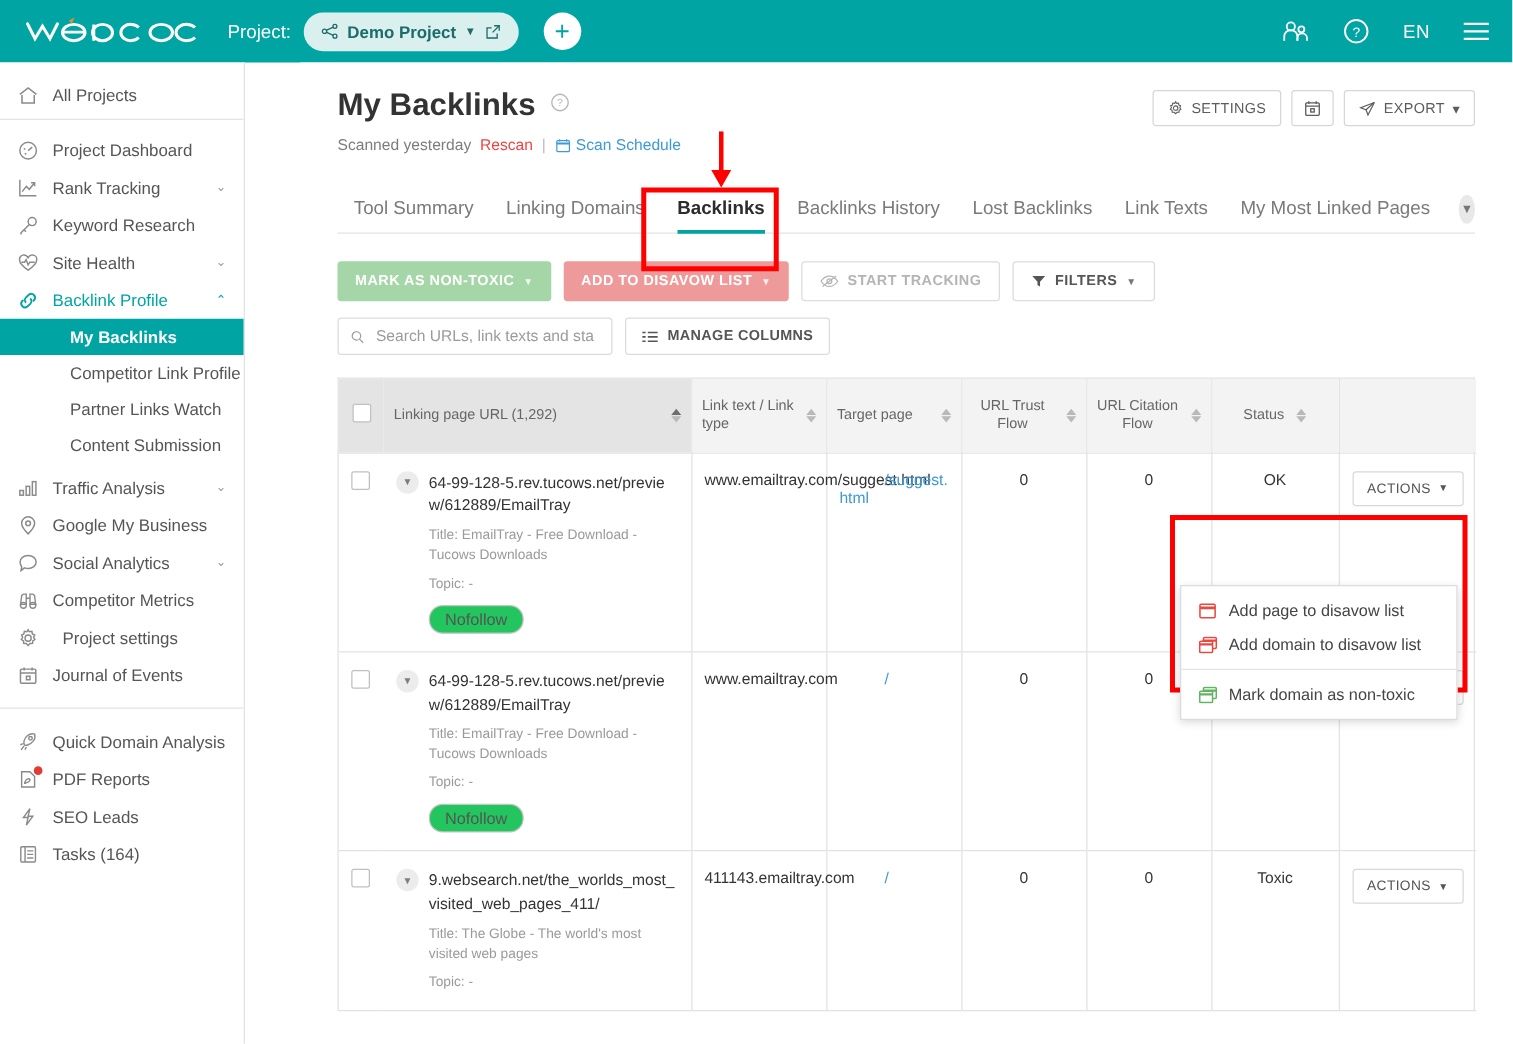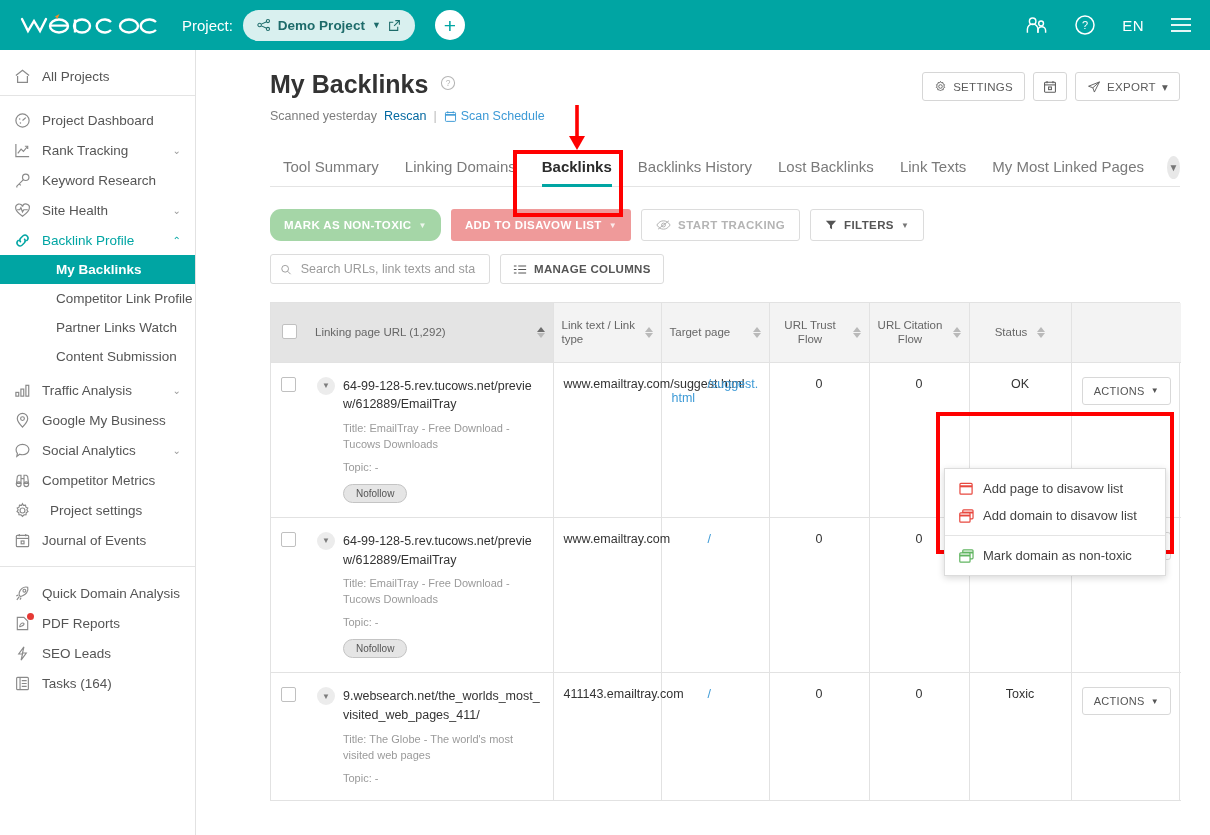--- a/index.html
+++ b/index.html
@@ -67,21 +67,21 @@
     position: absolute; top: 50px; left: 240px; width: 970px; height: 785px;
     background: #fff; overflow: hidden;
   }
   .page-head { padding: 20px 30px 0 30px; position: relative; }
   .page-title {
     font-size: 25px; font-weight: bold; color: #333; display: inline-block;
     vertical-align: middle;
   }
   .help-ic { display: inline-block; vertical-align: middle; margin-left: 7px; color: #b0b0b0; }
   .scan-line { margin-top: 10px; font-size: 12.5px; color: #7d7d7d; display: flex; align-items: center; gap: 7px;}
-  .scan-line a { color: #0369a1; text-decoration: none; cursor: pointer; }
+  .scan-line a { color: #ef4444; text-decoration: none; cursor: pointer; }
   .scan-line .pipe { color: #bbb; }
   .scan-sched { color:#3d9ad6; display:flex; align-items:center; gap:4px; cursor:pointer;}
 
   .head-btns { position: absolute; top: 22px; right: 30px; display: flex; gap: 8px; }
   .hbtn {
     border: 1px solid #d6d6d6; background: #fff; height: 29px; border-radius: 3px;
     display: flex; align-items: center; gap: 6px; padding: 0 11px; color: #5c5c5c;
     font-size: 11.5px; cursor: pointer; letter-spacing: .3px;
   }
   .hbtn.sq { padding: 0 9px; }
@@ -106,21 +106,21 @@
     font-size: 10px; margin-left: 10px; margin-bottom: 7px; cursor: pointer;
   }
 
   
   .toolbar { margin: 22px 30px 0 30px; display: flex; align-items: center; gap: 10px; }
   .tb {
     height: 32px; border-radius: 3px; display: flex; align-items: center;
     padding: 0 14px; font-size: 11.5px; font-weight: bold; letter-spacing: .4px;
     cursor: pointer; gap: 7px; color: #fff;
   }
-  .tb.green { background: #a5d6a7; border-radius: 11px; }
+  .tb.green { background: #a5d6a7; }
   .tb.red { background: #ef9a9a; }
   .tb.ghost { background: #fff; border: 1px solid #dcdcdc; color: #b4b4b4; }
   .tb.white { background: #fff; border: 1px solid #dcdcdc; color: #555; }
   .tb .ca { font-size: 8px; opacity: .8; }
 
   .toolbar2 { margin: 13px 30px 0 30px; display: flex; align-items: center; gap: 10px; }
   .search-box {
     width: 220px; height: 30px; border: 1px solid #dcdcdc; border-radius: 3px;
     display: flex; align-items: center; padding: 0 9px; gap: 7px; background:#fff;
   }
@@ -160,21 +160,21 @@
   table.bt td {
     border-right: 1px solid #e2e2e2; border-bottom: 1px solid #e2e2e2;
     font-size: 12.5px; color: #333; padding: 14px 10px; vertical-align: top;
   }
   td.num { text-align: center; color: #444; }
   td.mid { text-align: center; }
   .url-main { font-size: 12.5px; color: #333; line-height: 1.5; word-break: break-all; }
   .url-meta { font-size: 11px; color: #9a9a9a; margin-top: 7px; line-height: 1.45; }
   .nofollow {
     display: inline-block; margin-top: 8px; border: 1px solid #c4c4c4; border-radius: 11px;
-    padding: 3px 12px; font-size: 10px; color: #555; background: #e5e5e5;
+    padding: 3px 12px; font-size: 13px; color: #555; background: #22c55e;
   }
   .expander {
     width: 18px; height: 18px; border-radius: 50%; background: #ececec;
     display: inline-flex; align-items: center; justify-content: center;
     color: #7d7d7d; font-size: 8px; cursor: pointer; flex: 0 0 18px;
   }
   .cellflex { display: flex; gap: 8px; align-items: flex-start; }
   .tgt-link { color: #3d9ad6; text-decoration: none; cursor: pointer; word-break: break-all; padding-left: 36px; }
   .st-ok { color: #61b561; text-align: center; }
   .st-toxic { color: #e8483f; text-align: center; }

